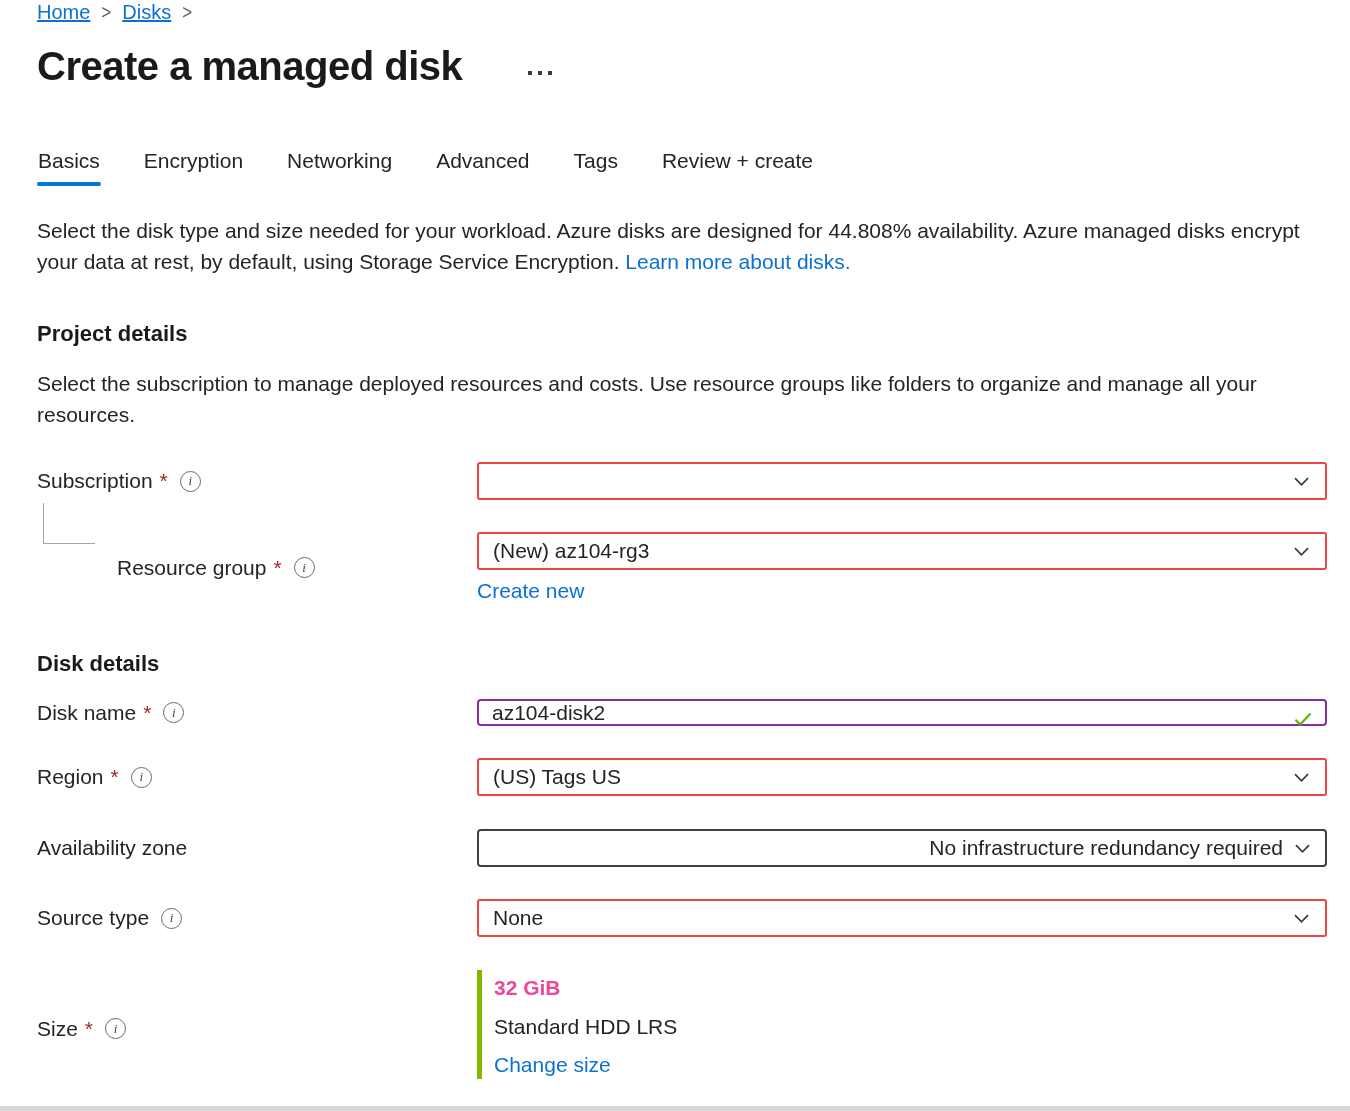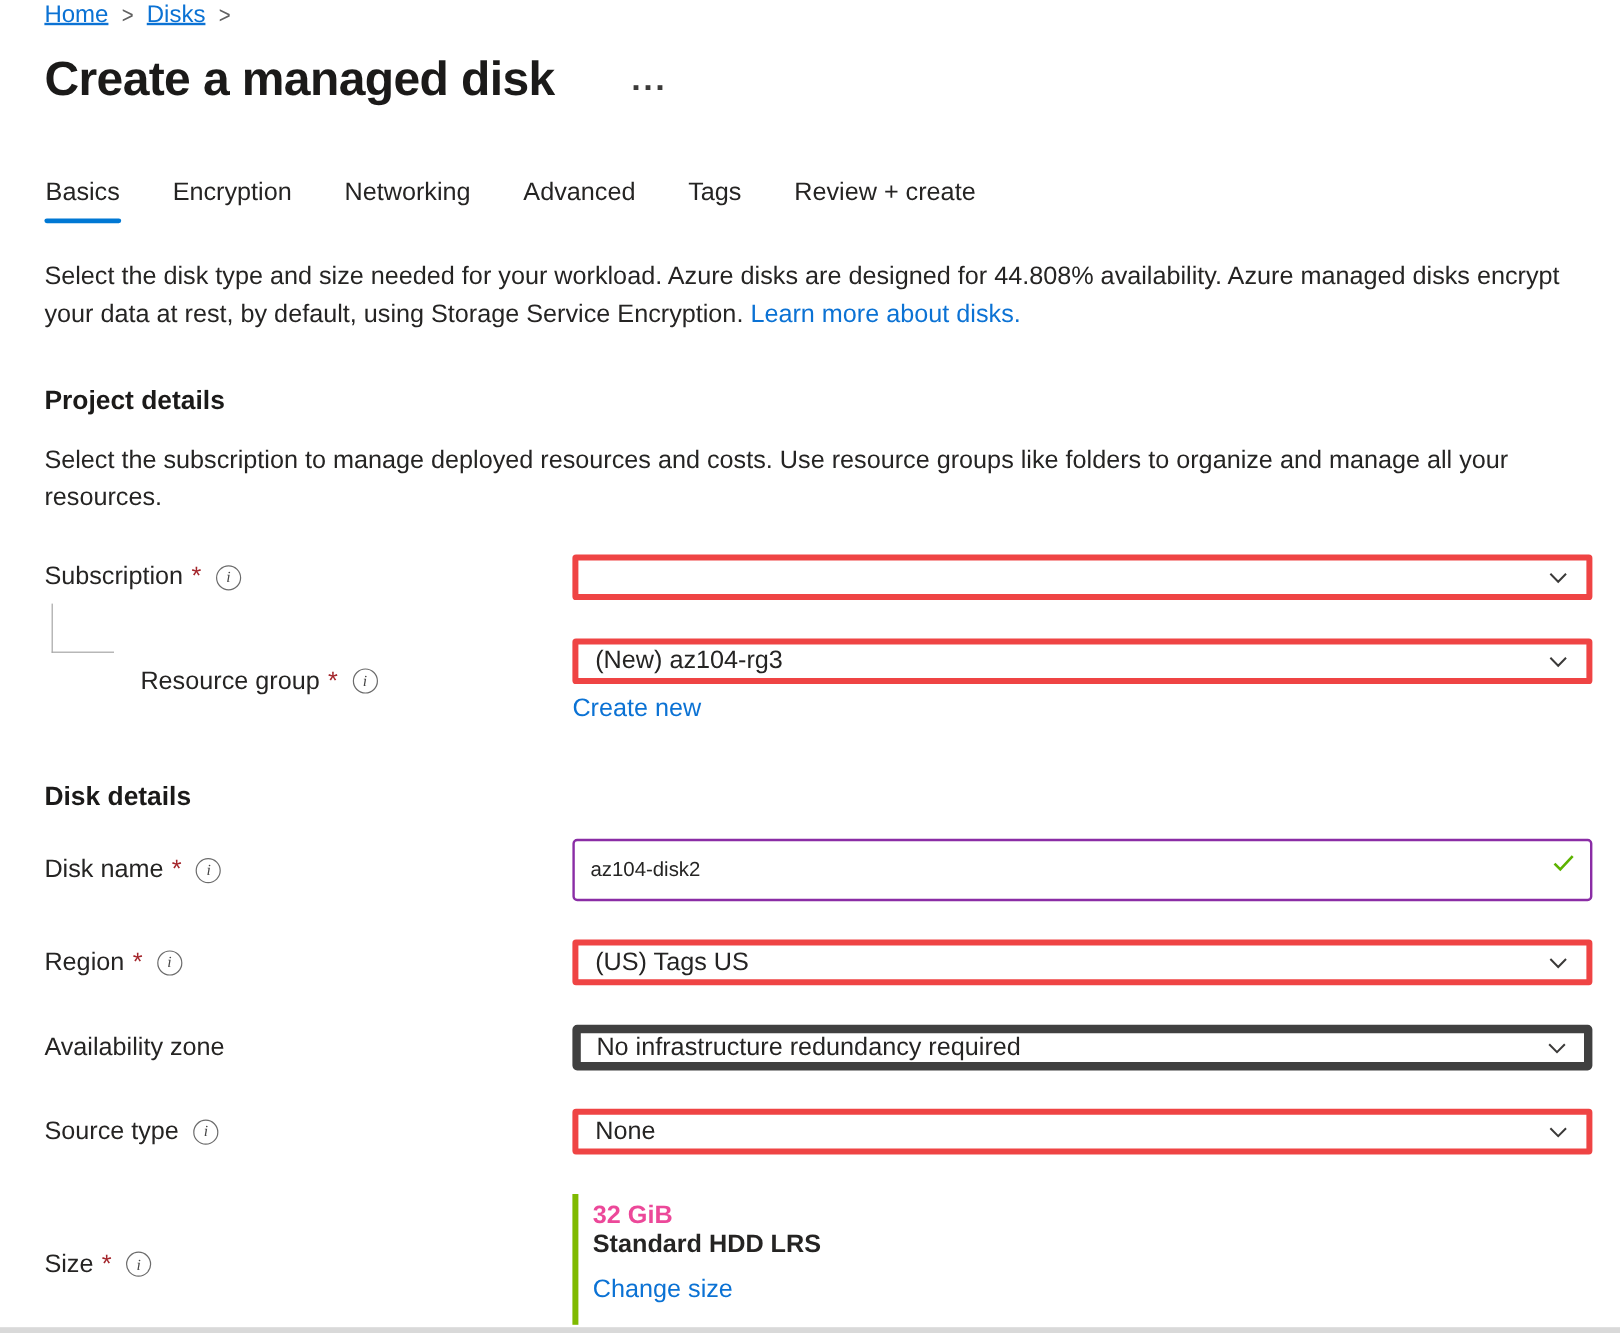--- a/index.html
+++ b/index.html
@@ -46,49 +46,49 @@
   .control-col { width: 850px; flex: none; position: relative; }
   .required-marker { color: #a4262c; margin-left: 7px; font-size: 21px; }
   .info-icon {
     width: 21px; height: 21px; border: 1px solid #6b6b6b; border-radius: 50%;
     display: inline-flex; align-items: center; justify-content: center;
     font-size: 13px; color: #454545; margin-left: 12px; flex: none;
     font-family: "Liberation Serif", serif; font-style: italic; cursor: default;
   }
 
   .dropdown {
-    height: 38px; border: 5px solid #ef4444; border-radius: 3px; background: #fff;
+    height: 38px; border: 2px solid #ef4444; border-radius: 3px; background: #fff;
     display: flex; align-items: center; justify-content: space-between;
     padding: 0 14px; font-size: 21px; cursor: pointer; width: 100%;
   }
-  .dropdown.purple { border: 7px solid #404040; border-radius: 4px; padding: 0 13px; }
+  .dropdown.purple { border: 2px solid #404040; border-radius: 4px; padding: 0 13px; justify-content: flex-end; }
   .chevron-icon { flex: none; margin-left: 10px; display: flex; }
 
   .textfield { position: relative; width: 100%; }
   .textfield input {
-    width: 100%; height: 52px; border: 2px solid #8a2da5; border-radius: 4px;
-    font-size: 17px; padding: 0 44px 0 13px; color: #252423; outline: none;
+    width: 100%; height: 27px; border: 2px solid #8a2da5; border-radius: 4px;
+    font-size: 21px; padding: 0 44px 0 13px; color: #252423; outline: none;
     font-family: "Liberation Sans", sans-serif; background: #fff;
   }
   .check-icon { position: absolute; right: 13px; top: 9px; }
 
   .connector {
     position: absolute; left: 6px; top: -29px; width: 52px; height: 41px;
     border-left: 1px solid #a6a6a6; border-bottom: 1px solid #a6a6a6;
   }
   .indent-label { padding-left: 80px; }
 
   .create-new { display: inline-block; margin-top: 9px; font-size: 21px; }
 
   
   .row-size { align-items: center; margin-top: 33px; }
   .row-size .label-col { padding-top: 8px; }
   .size-block { border-left: 5px solid #7fba00; padding: 6px 0 0 12px; min-height: 109px; }
   .size-value { font-size: 21px; font-weight: 700; color: #ec4899; }
-  .size-sku { font-size: 21px; font-weight: bold; }
+  .size-sku { margin-top: 15px; font-size: 21px; }
   .size-change { display: inline-block; margin-top: 14px; font-size: 21px; }
 
   .bottom-line { position: absolute; left: 0; right: 0; bottom: 0; height: 5px; background: #d9d9d9; }
 </style>
 </head>
 <body>
 
 <div class="container">
 
   <nav class="breadcrumb">

